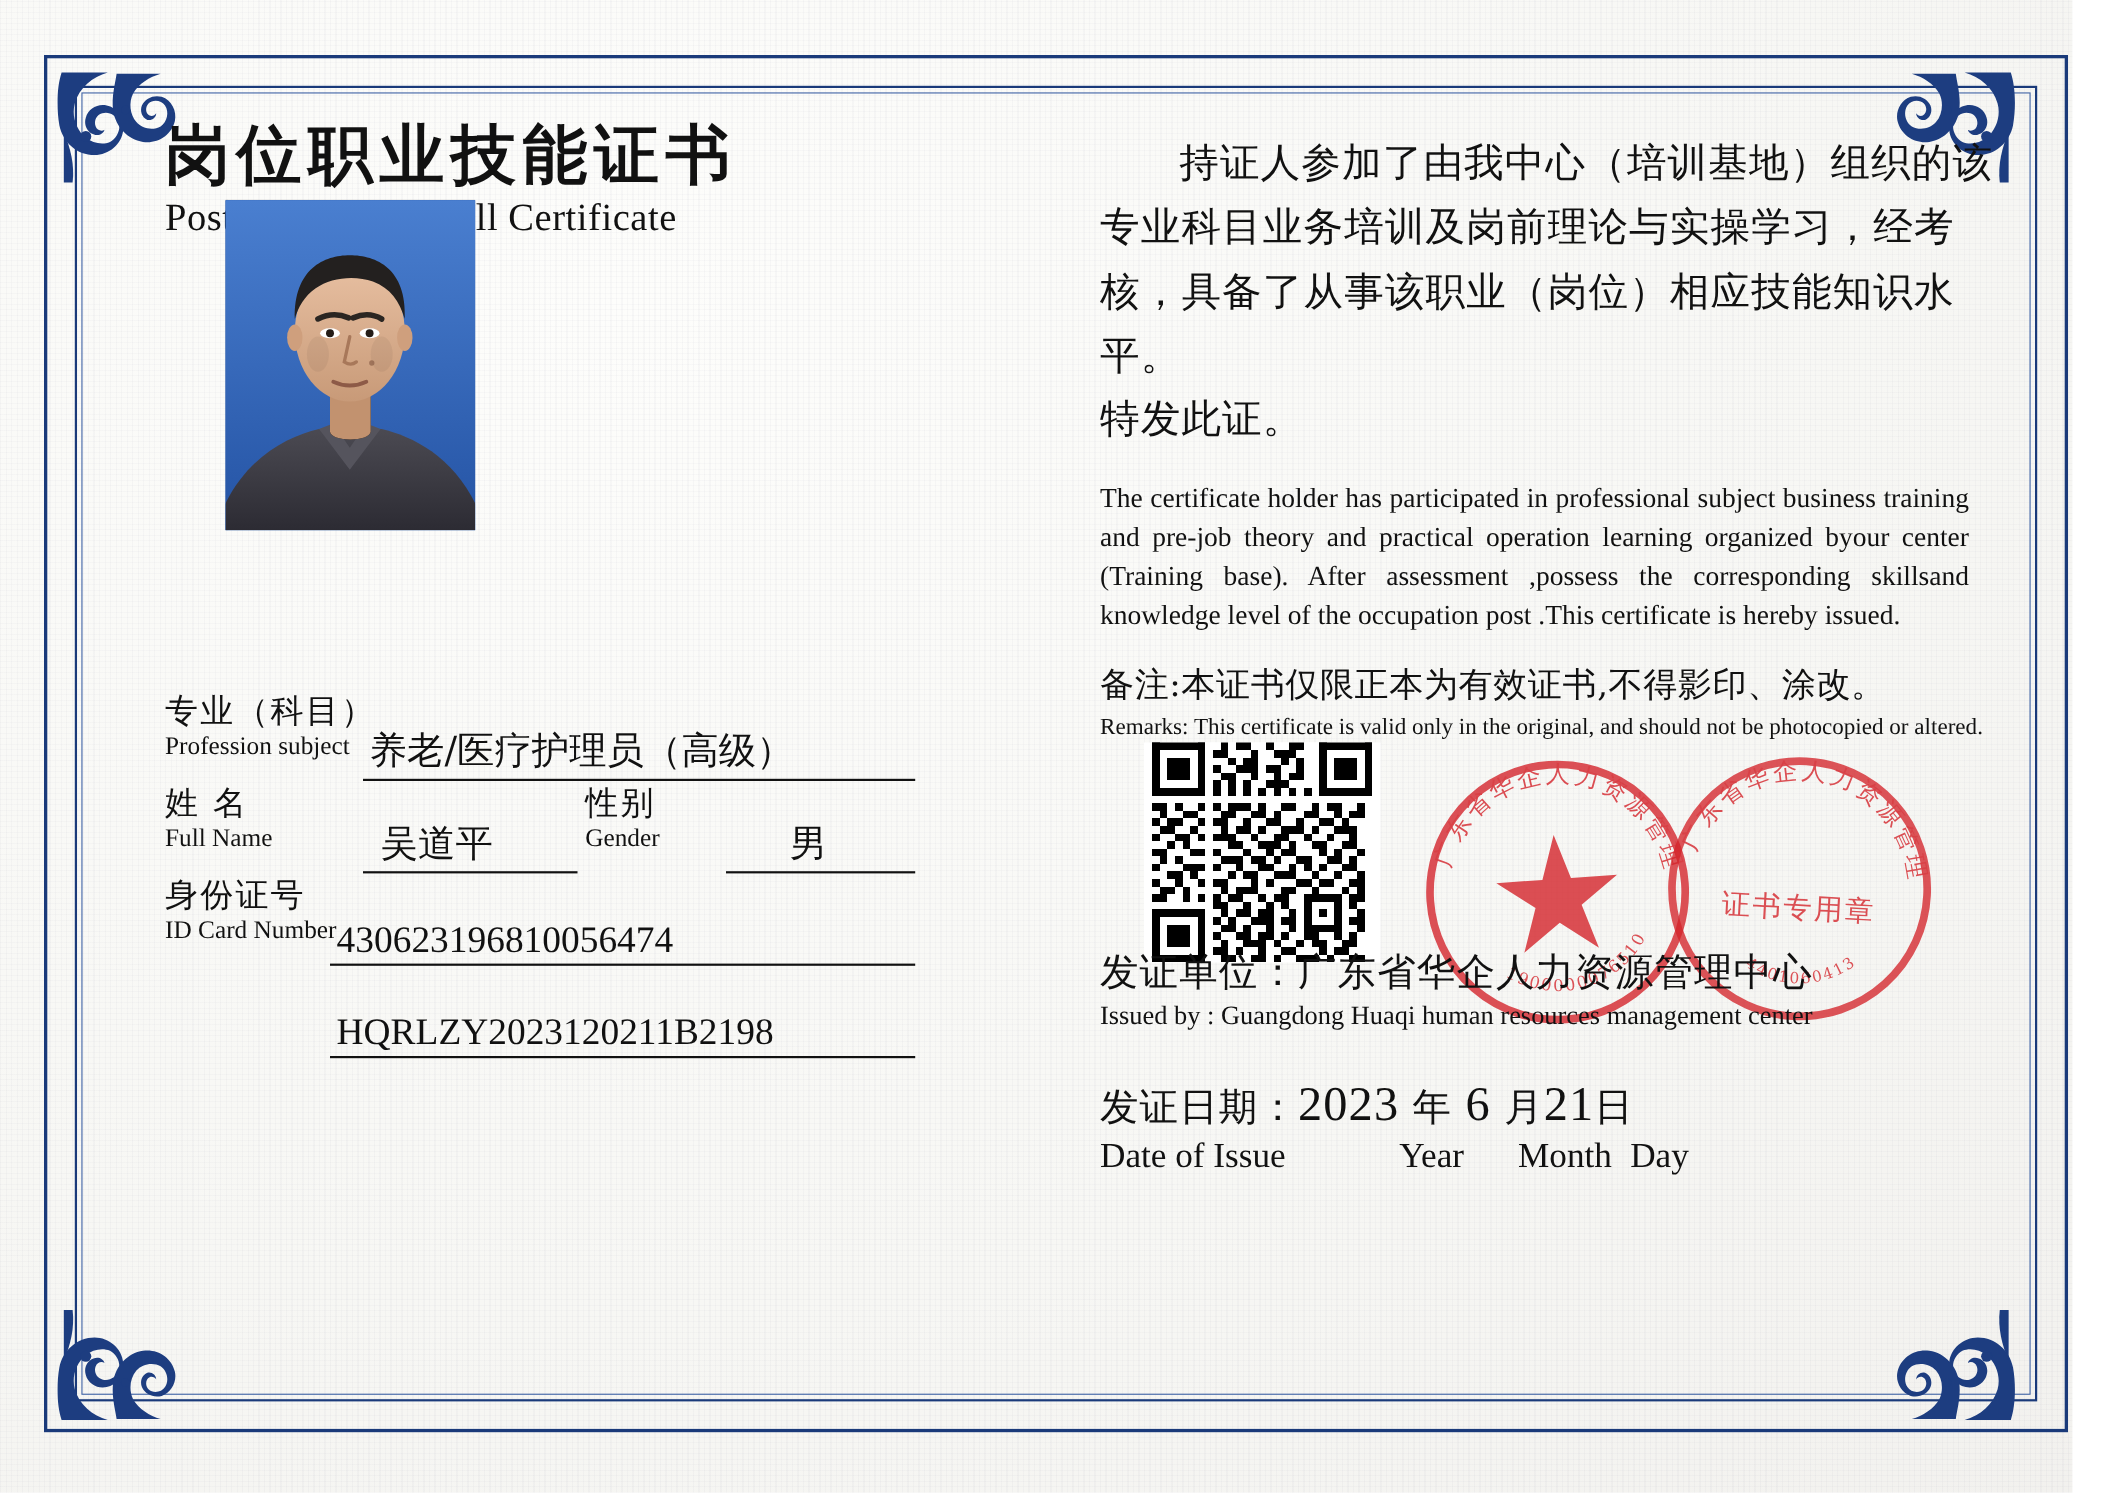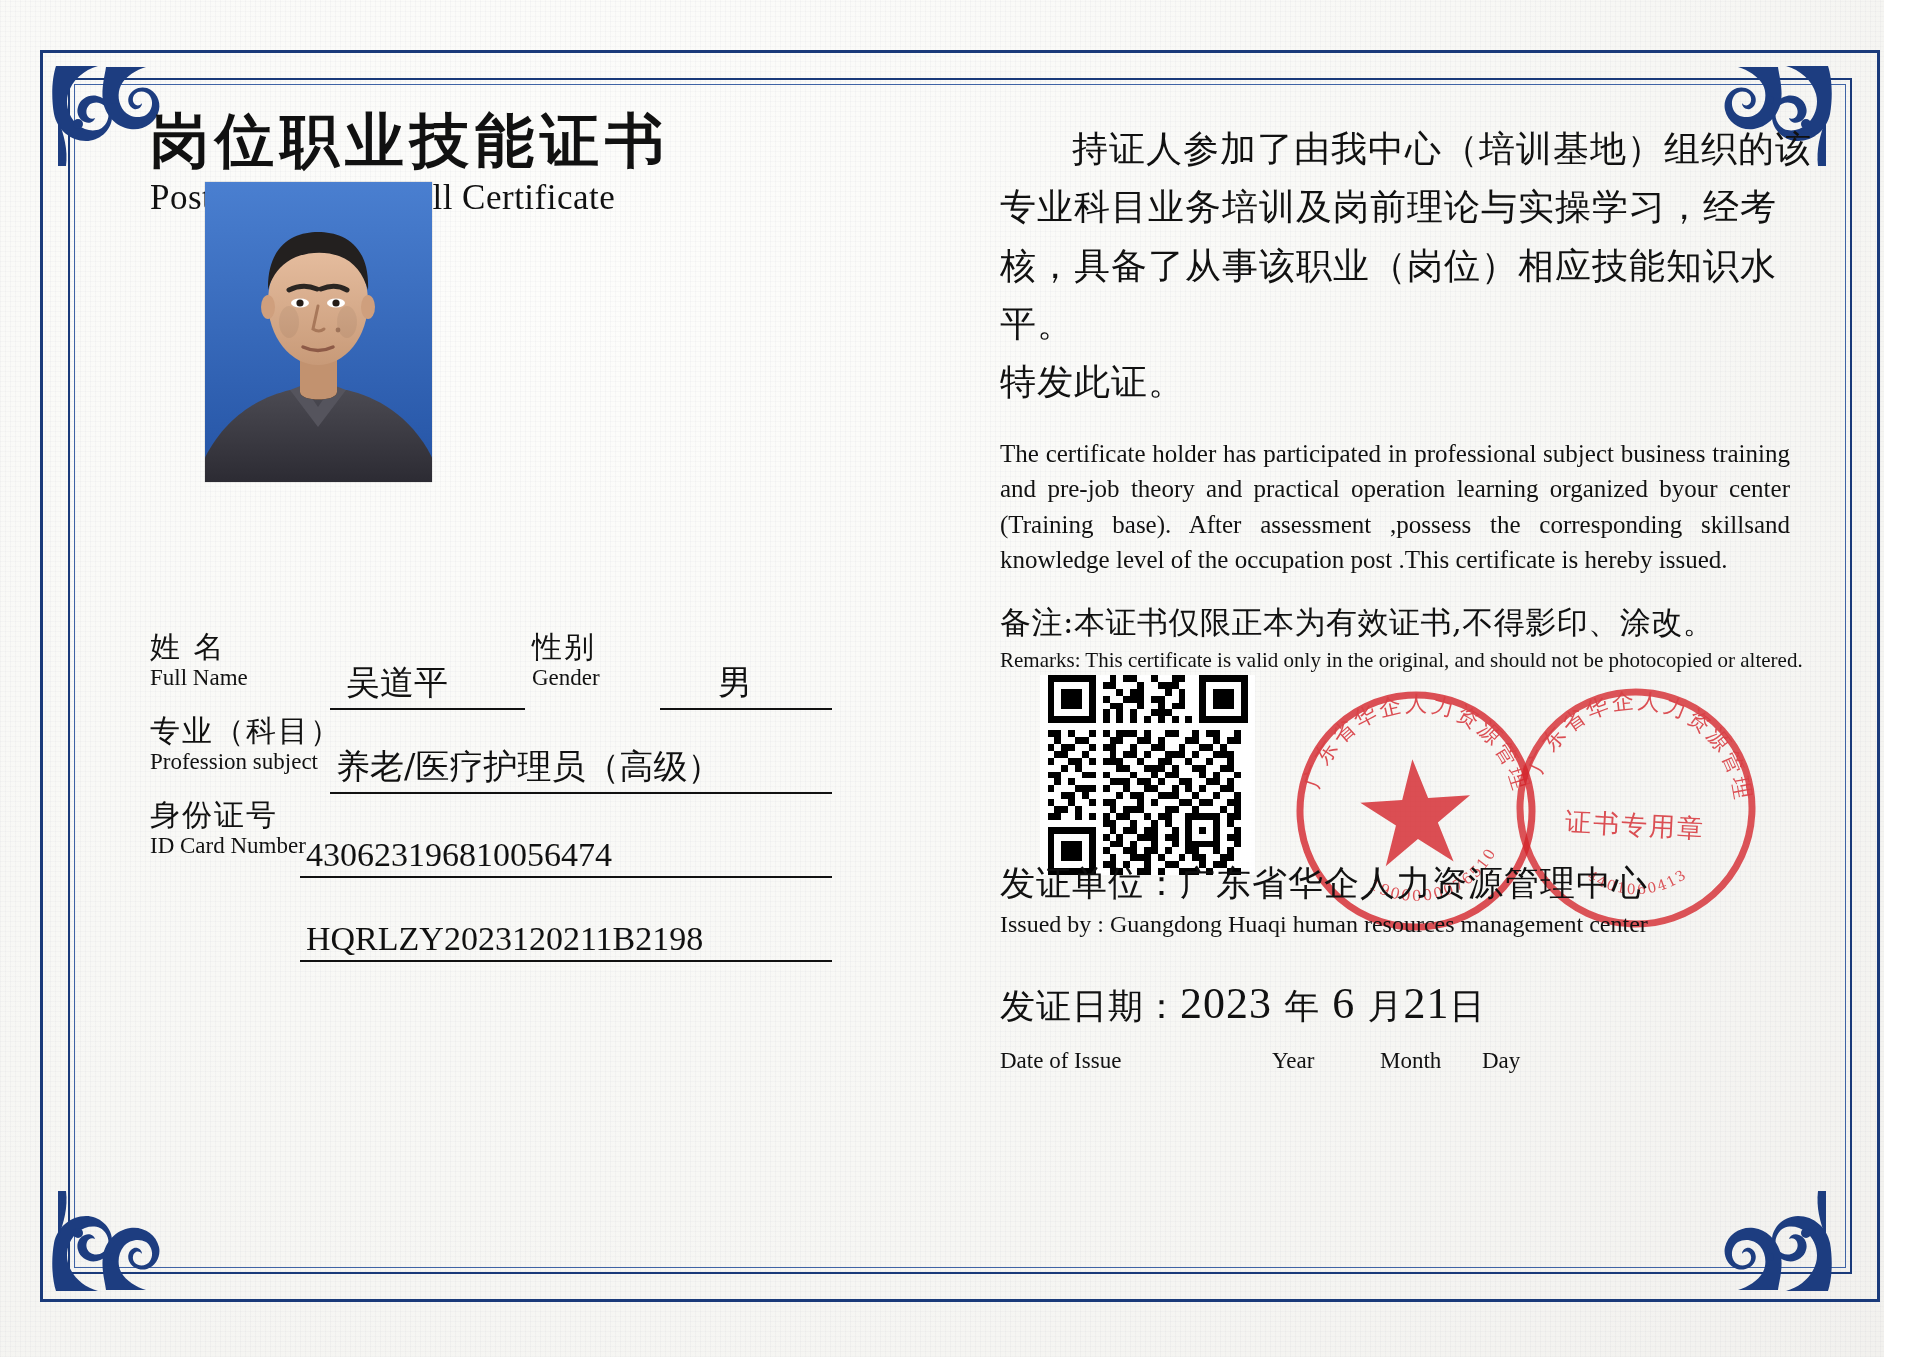--- a/index.html
+++ b/index.html
@@ -255,24 +255,24 @@
     white-space: nowrap;
     letter-spacing: 1px;
   }
   .date-num {
     font-family: "Liberation Serif", serif;
     font-size: 44px;
     letter-spacing: 1px;
   }
   .date-line2 {
     position: relative;
-    margin-top: 18px;
+    margin-top: 2px;
     height: 32px;
     font-family: "Liberation Serif", serif;
-    font-size: 23px;
+    font-size: 32px;
     color: #111;
   }
   .date-line2 span { position: absolute; }
 
   .nowrap { white-space: nowrap; }
 </style>
 </head>
 <body>
 
 <div id="certificate">
@@ -319,42 +319,42 @@
   </div>
 
   <div class="left-col">
 
     <div class="title-cn">岗位职业技能证书</div>
     <div class="title-en">Post Vocational Skill Certificate</div>
 
     <div class="fields">
 
       <div class="field-row">
+        <div class="lbl" style="width:230px;">
+          <span class="cn">专业（科目）</span>
+          <span class="en">Profession subject</span>
+        </div>
+        <div class="rule" style="left:180px; width:502px;"></div>
+        <div class="val" style="left:186px;">养老/医疗护理员（高级）</div>
+      </div>
+
+      <div class="field-row">
         <div class="lbl" style="width:170px;">
           <span class="cn">姓 名</span>
           <span class="en">Full Name</span>
         </div>
         <div class="rule" style="left:180px; width:195px;"></div>
         <div class="val" style="left:196px;">吴道平</div>
 
         <div class="lbl" style="left:382px; width:130px;">
           <span class="cn">性别</span>
           <span class="en">Gender</span>
         </div>
         <div class="rule" style="left:510px; width:172px;"></div>
         <div class="val" style="left:568px;">男</div>
-      </div>
-
-      <div class="field-row">
-        <div class="lbl" style="width:230px;">
-          <span class="cn">专业（科目）</span>
-          <span class="en">Profession subject</span>
-        </div>
-        <div class="rule" style="left:180px; width:502px;"></div>
-        <div class="val" style="left:186px;">养老/医疗护理员（高级）</div>
       </div>
 
       <div class="field-row">
         <div class="lbl" style="width:185px;">
           <span class="cn">身份证号</span>
           <span class="en">ID Card Number</span>
         </div>
         <div class="rule" style="left:150px; width:532px;"></div>
         <div class="val" style="left:156px; font-family:'Liberation Serif',serif;">430623196810056474</div>
       </div>

